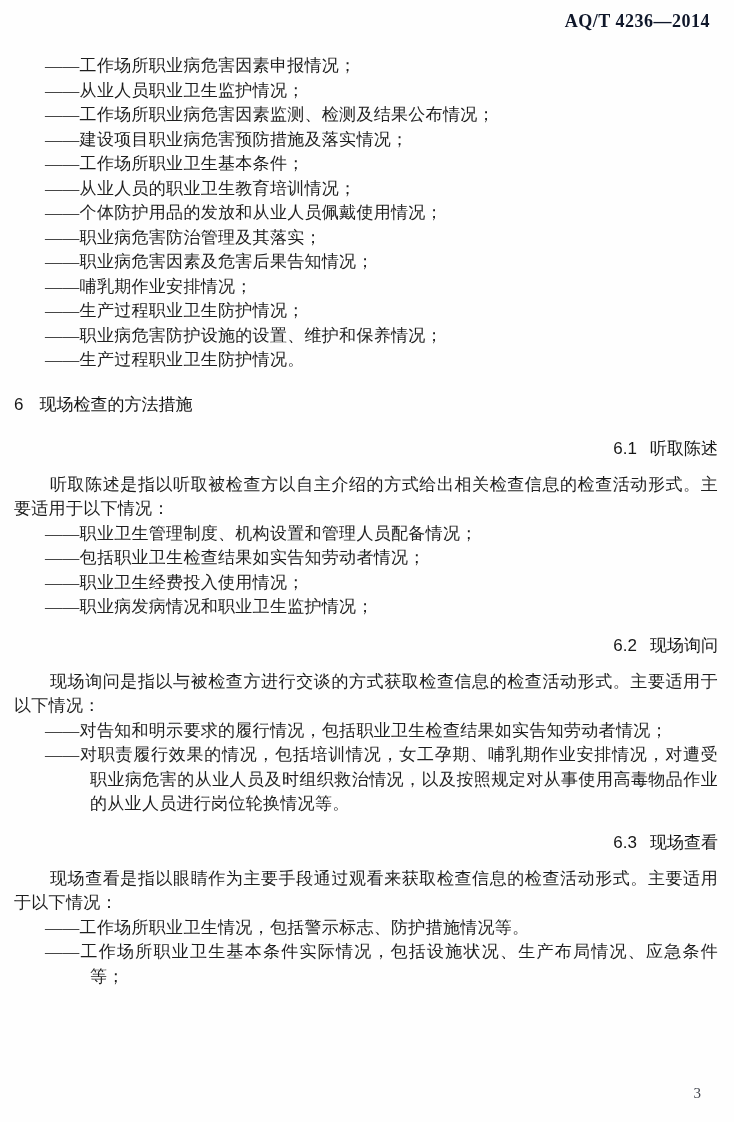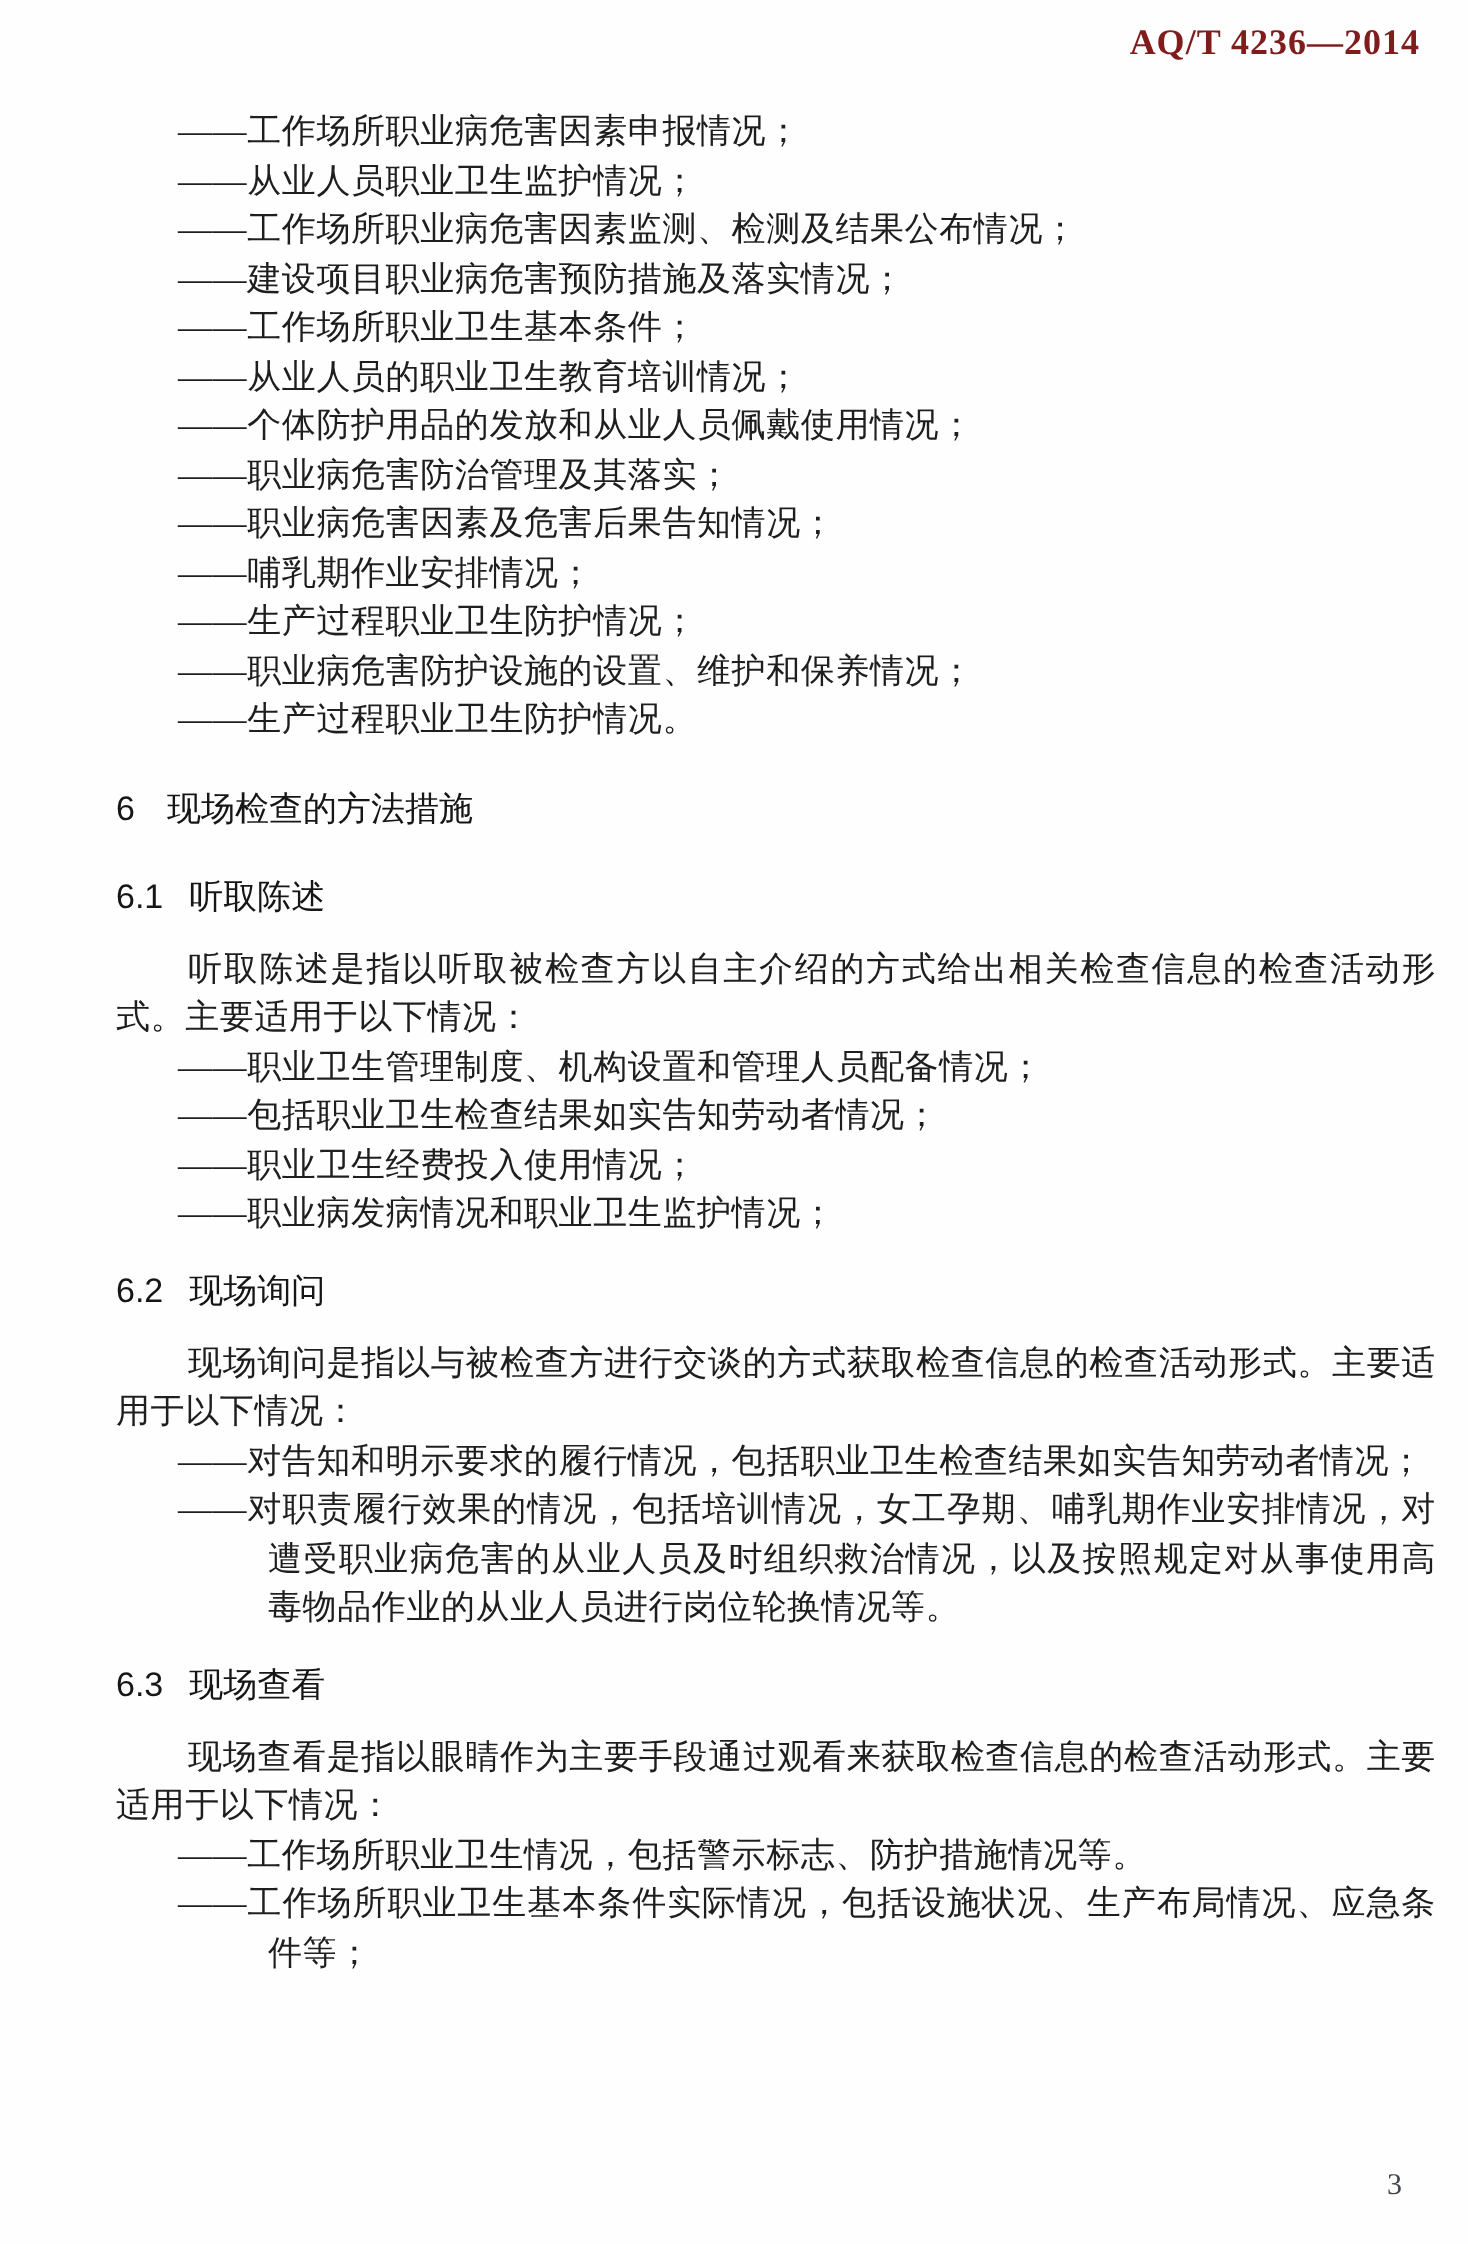--- a/index.html
+++ b/index.html
@@ -13,43 +13,42 @@
     color: #1e1e1e;
     font-size: 17px;
   }
   .header-code {
     position: absolute;
     top: 11px;
     right: 24px;
     font-weight: bold;
     font-size: 18px;
     letter-spacing: 0.5px;
-    color: #7f1d1d;
+    color: #0f172a;
     font-family: "Liberation Serif", "DejaVu Serif", serif;
   }
   .content {
     padding: 54px 16px 0 14px;
-    margin-left: 44px;
   }
   .dash-item {
     line-height: 24.5px;
     padding-left: 76px;
     text-indent: -45px;
     text-align: justify;
     letter-spacing: 0.3px;
   }
   .h-sec {
     font-family: "Liberation Sans", "DejaVu Sans", sans-serif;
     font-weight: normal;
     font-size: 17px;
     color: #161616;
     line-height: 24px;
   }
   .h2-sec { margin: 20px 0 0 0; }
-  .h3-sec { margin: 20px 0 12px 0; }
+  .h3-sec { margin: 20px 0 12px 0; text-align: right; }
   .h3-later { margin-top: 14px; }
   .h-sec .sec-num { margin-right: 16px; }
   .h-sec .sub-num { margin-right: 13px; }
   .para {
     margin: 0;
     line-height: 24.5px;
     text-align: justify;
     text-indent: 36px;
     letter-spacing: 0.3px;
   }

